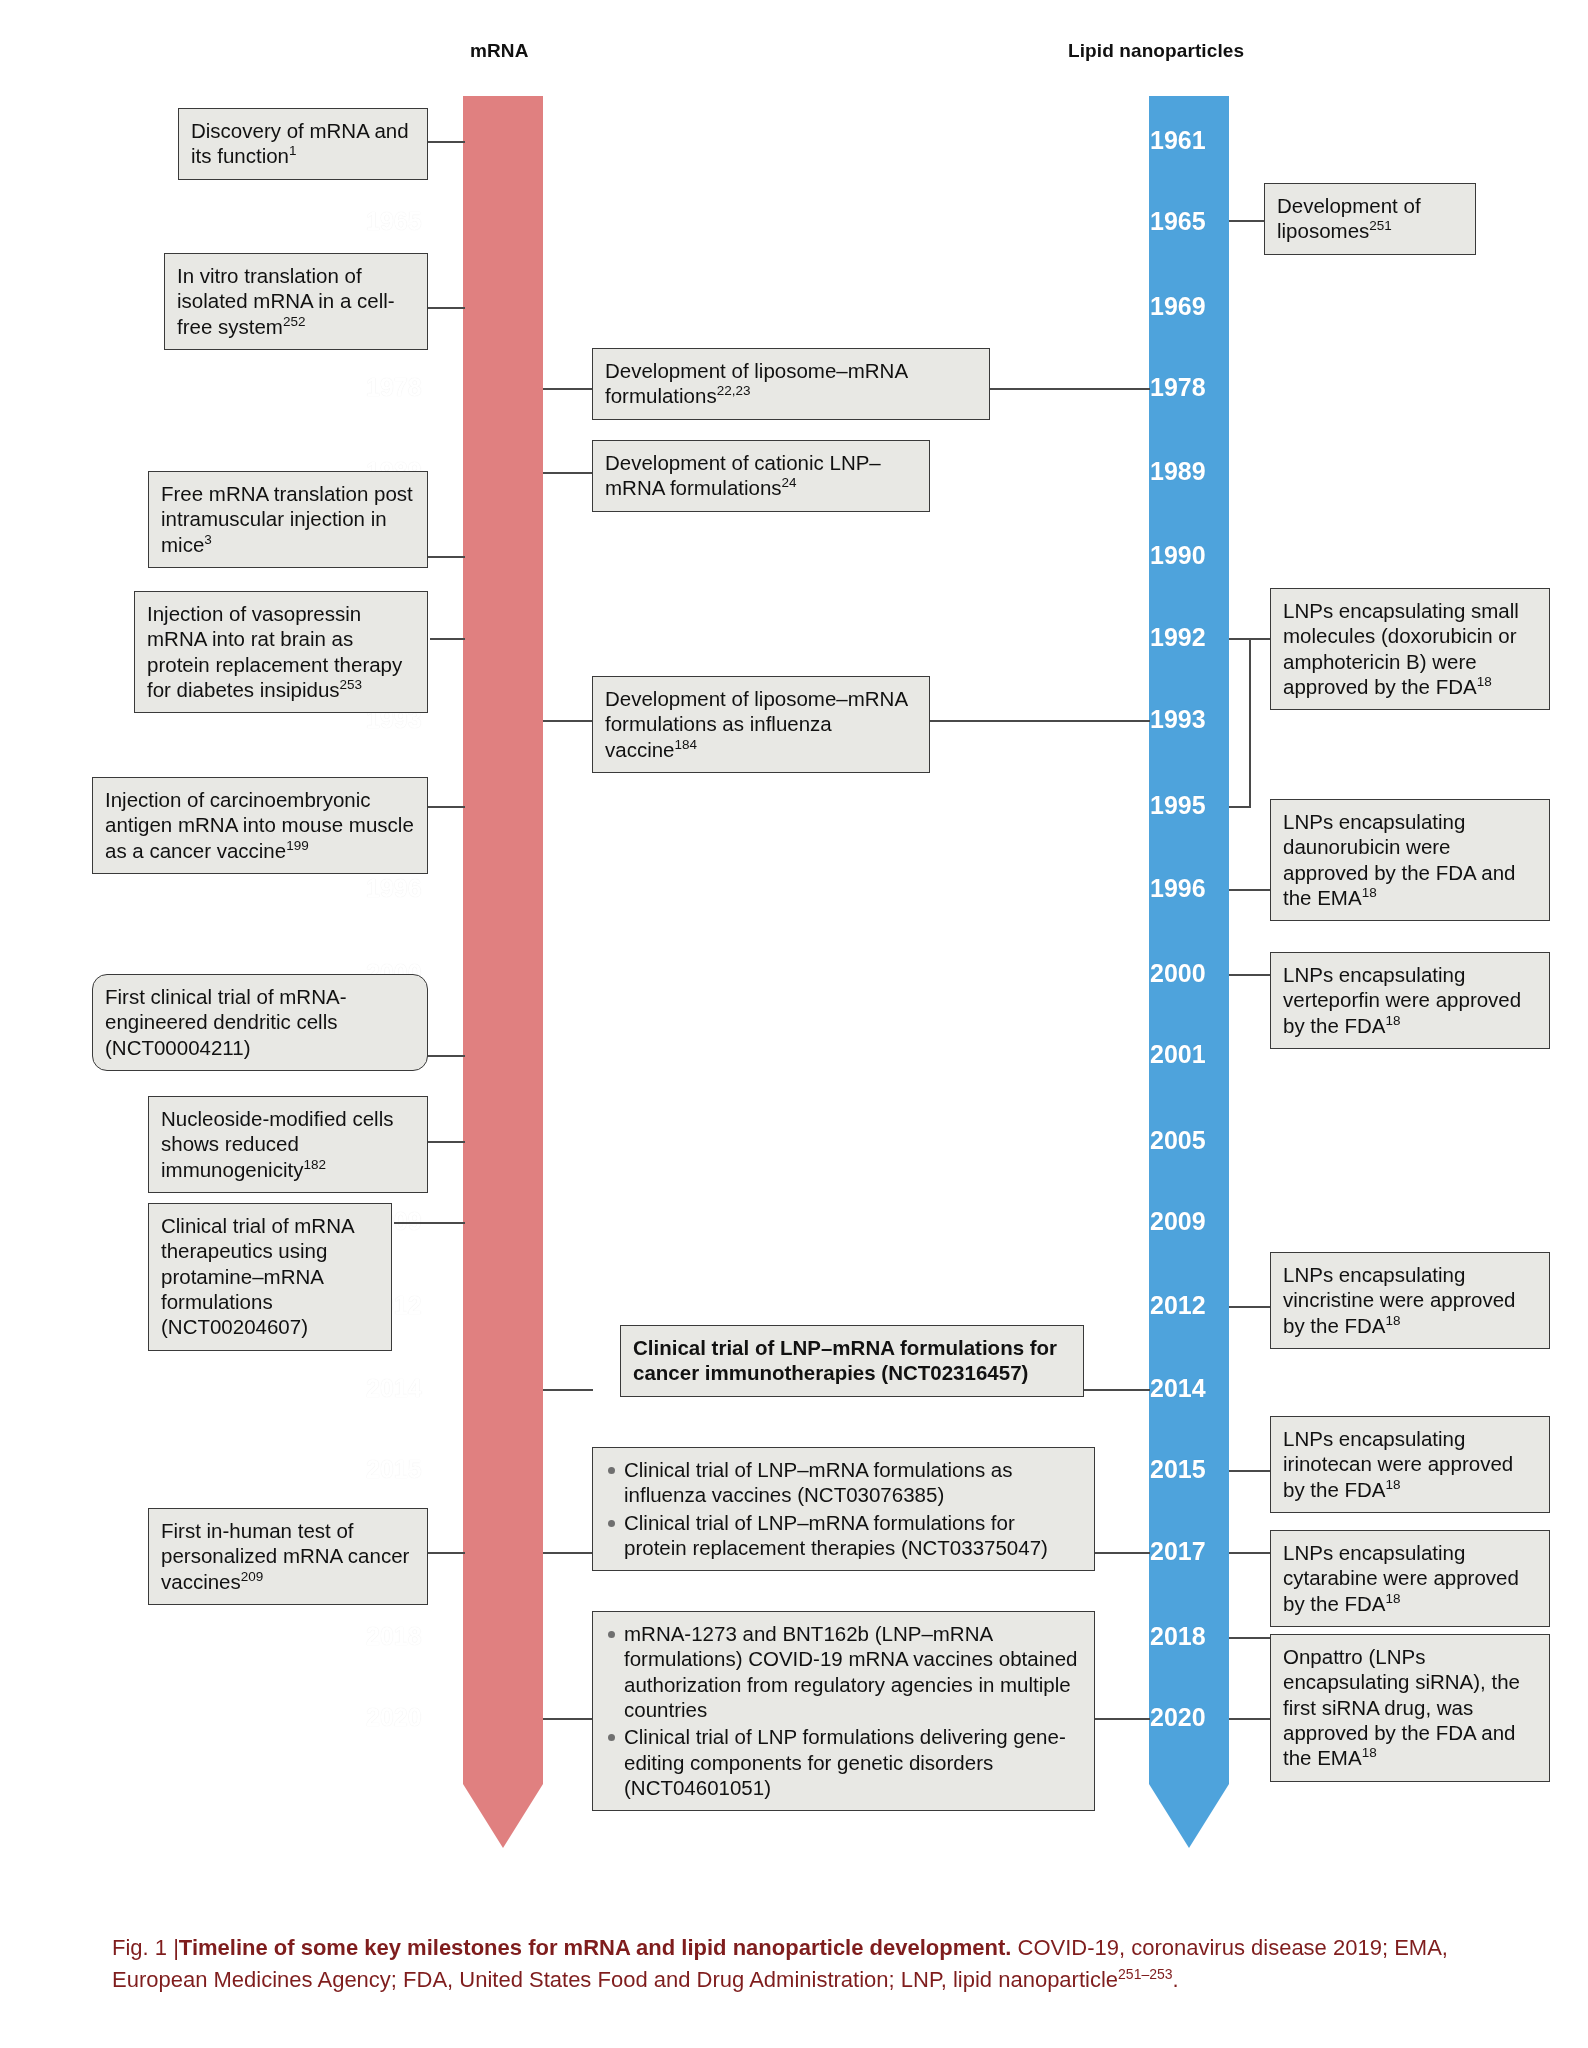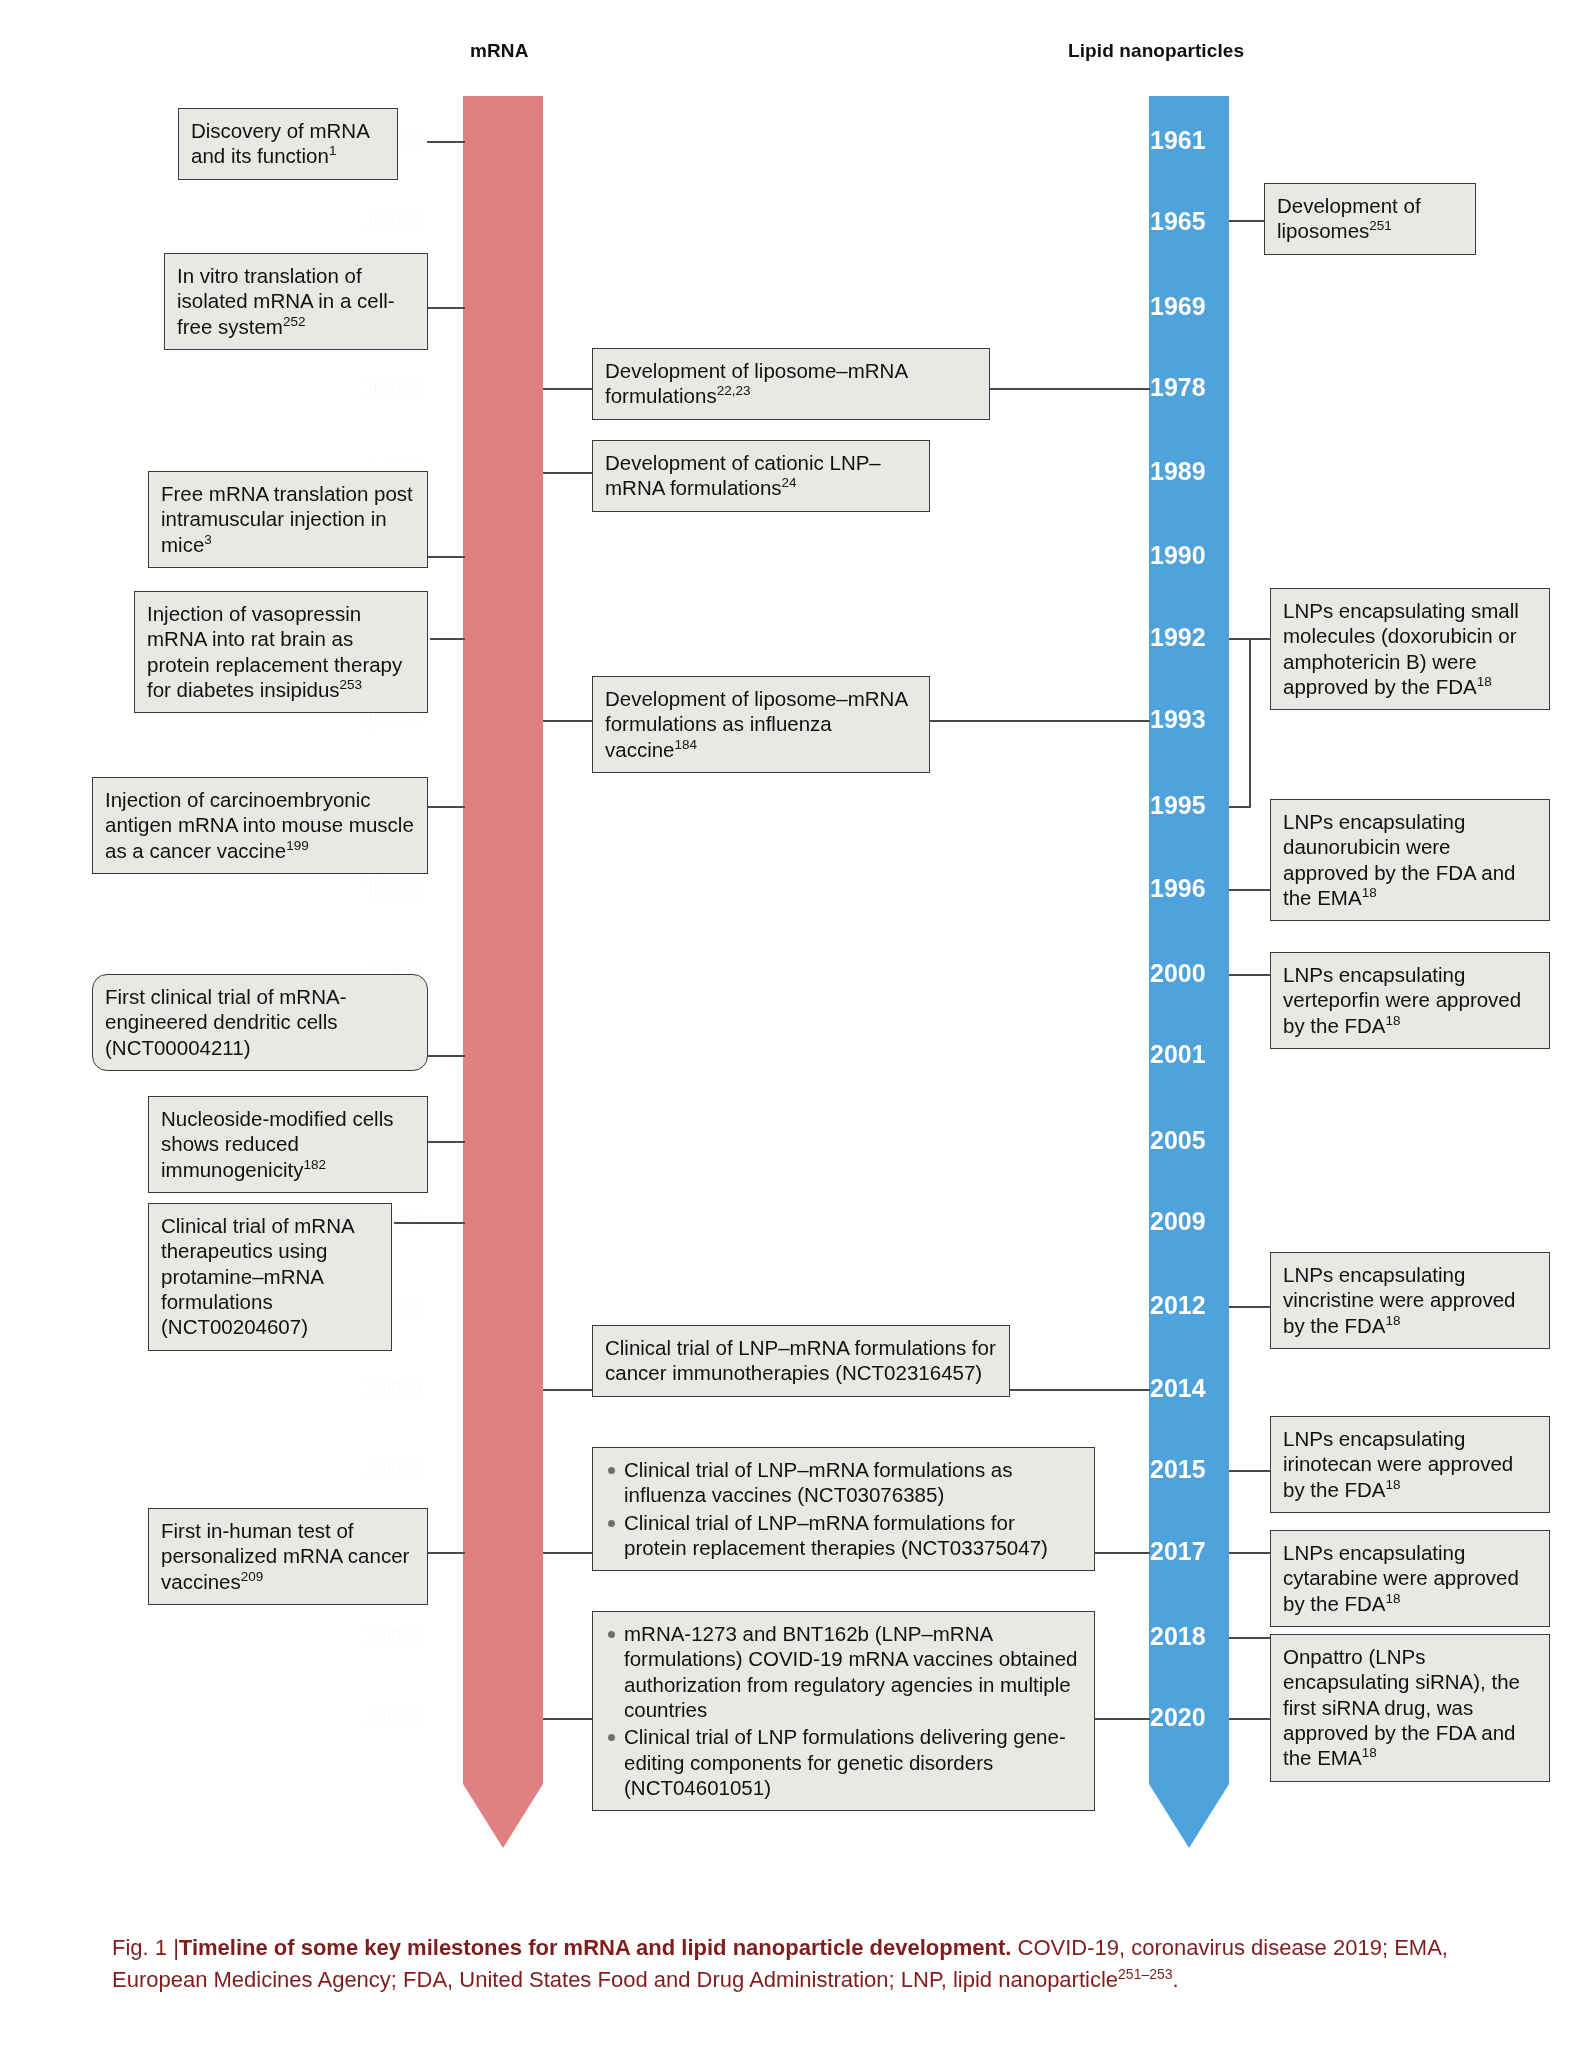--- a/index.html
+++ b/index.html
@@ -158,21 +158,21 @@
   <div class="conn h" style="left:1249px;top:638px;width:22px;"></div>
 
   <div class="conn h" style="left:1229px;top:889px;width:42px;"></div>
   <div class="conn h" style="left:1229px;top:974px;width:42px;"></div>
   <div class="conn h" style="left:1229px;top:1306px;width:42px;"></div>
   <div class="conn h" style="left:1229px;top:1470px;width:42px;"></div>
   <div class="conn h" style="left:1229px;top:1552px;width:42px;"></div>
   <div class="conn h" style="left:1229px;top:1637px;width:42px;"></div>
   <div class="conn h" style="left:1229px;top:1718px;width:42px;"></div>
 
-  <div class="box" style="left:178px;top:108px;width:220px;">
+  <div class="box" style="left:178px;top:108px;width:250px;">
     <p><span>Discovery of mRNA and its function</span><sup>1</sup></p>
   </div>
 
   <div class="box" style="left:164px;top:253px;width:264px;">
     <p><span>In vitro translation of isolated mRNA in a cell-free system</span><sup>252</sup></p>
   </div>
 
   <div class="box" style="left:148px;top:471px;width:280px;">
     <p><span>Free mRNA translation post intramuscular injection in mice</span><sup>3</sup></p>
   </div>
@@ -206,21 +206,21 @@
   </div>
 
   <div class="box" style="left:592px;top:440px;width:338px;">
     <p><span>Development of cationic LNP–mRNA formulations</span><sup>24</sup></p>
   </div>
 
   <div class="box" style="left:592px;top:676px;width:338px;">
     <p><span>Development of liposome–mRNA formulations as influenza vaccine</span><sup>184</sup></p>
   </div>
 
-  <div class="box" style="left:592px;top:1325px;width:418px;">
+  <div class="box" style="left:620px;top:1325px;width:464px;font-weight:bold;">
     <p><span>Clinical trial of LNP–mRNA formulations for cancer immunotherapies (NCT02316457)</span><sup></sup></p>
   </div>
 
   <div class="box" style="left:592px;top:1447px;width:503px;">
     <ul class="bullets">
       <li>Clinical trial of LNP–mRNA formulations as influenza vaccines (NCT03076385)</li>
       <li>Clinical trial of LNP–mRNA formulations for protein replacement therapies (NCT03375047)</li>
     </ul>
   </div>
 

